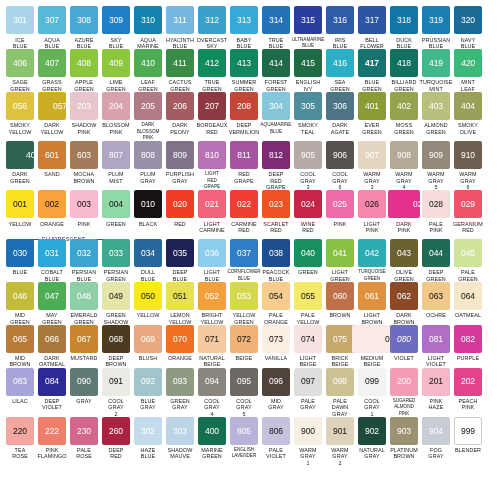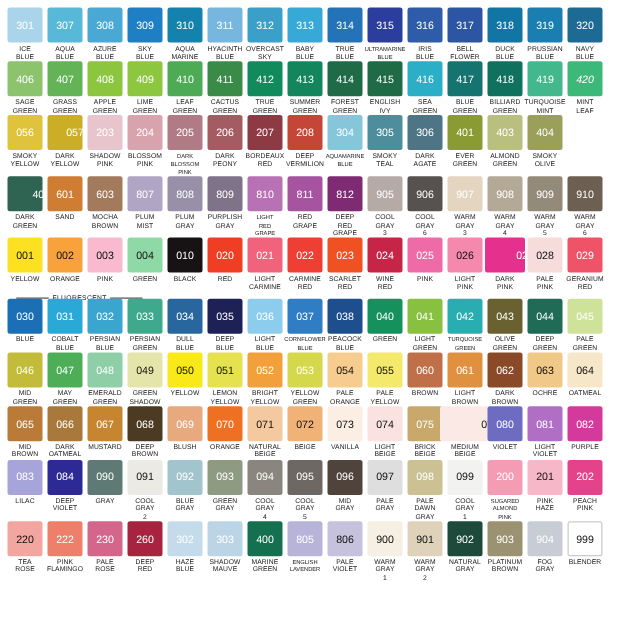--- a/index.html
+++ b/index.html
@@ -237,21 +237,21 @@
           <div class="name">ENGLISH IVY</div>
         </div>
         <div class="cell">
           <div class="chip" style="background: rgb(42, 175, 198);">
             <span class="code" style="color: rgb(255, 255, 255);">416</span>
           </div>
           <div class="name">SEA GREEN</div>
         </div>
         <div class="cell">
           <div class="chip" style="background: rgb(21, 116, 111);">
-            <span class="code" style="color: rgb(255, 255, 255);">417</span>
+            <span class="code" style="color: rgb(255, 255, 255); font-weight: bold;">417</span>
           </div>
           <div class="name">BLUE GREEN</div>
         </div>
         <div class="cell">
           <div class="chip" style="background: rgb(16, 113, 95);">
             <span class="code" style="color: rgb(255, 255, 255);">418</span>
           </div>
           <div class="name">BILLIARD GREEN</div>
         </div>
         <div class="cell">
@@ -334,20 +334,26 @@
           <div class="chip" style="background: rgb(77, 117, 134);">
             <span class="code" style="color: rgb(255, 255, 255);">306</span>
           </div>
           <div class="name">DARK AGATE</div>
         </div>
         <div class="cell">
           <div class="chip" style="background: rgb(139, 155, 51);">
             <span class="code" style="color: rgb(255, 255, 255);">401</span>
           </div>
           <div class="name">EVER GREEN</div>
+        </div>
+        <div class="cell">
+          <div class="chip" style="background: rgb(150, 162, 78);">
+            <span class="code" style="color: rgb(255, 255, 255);">402</span>
+          </div>
+          <div class="name">MOSS GREEN</div>
         </div>
         <div class="cell">
           <div class="chip" style="background: rgb(185, 191, 127);">
             <span class="code" style="color: rgb(255, 255, 255);">403</span>
           </div>
           <div class="name">ALMOND GREEN</div>
         </div>
         <div class="cell">
           <div class="chip" style="background: rgb(154, 160, 90);">
             <span class="code" style="color: rgb(255, 255, 255);">404</span>
@@ -802,21 +808,21 @@
           <div class="name">BRICK BEIGE</div>
         </div>
         <div class="cell">
           <div class="chip" style="background: rgb(251, 233, 230); padding-left: 40px;">
             <span class="code" style="color: rgb(17, 17, 17);">076</span>
           </div>
           <div class="name">MEDIUM BEIGE</div>
         </div>
         <div class="cell">
           <div class="chip" style="background: rgb(109, 108, 192);">
-            <span class="code" style="color: rgb(255, 255, 255);">080</span>
+            <span class="code" style="color: rgb(255, 255, 255); font-style: italic;">080</span>
           </div>
           <div class="name">VIOLET</div>
         </div>
         <div class="cell">
           <div class="chip" style="background: rgb(176, 111, 196);">
             <span class="code" style="color: rgb(255, 255, 255);">081</span>
           </div>
           <div class="name">LIGHT VIOLET</div>
         </div>
         <div class="cell">

